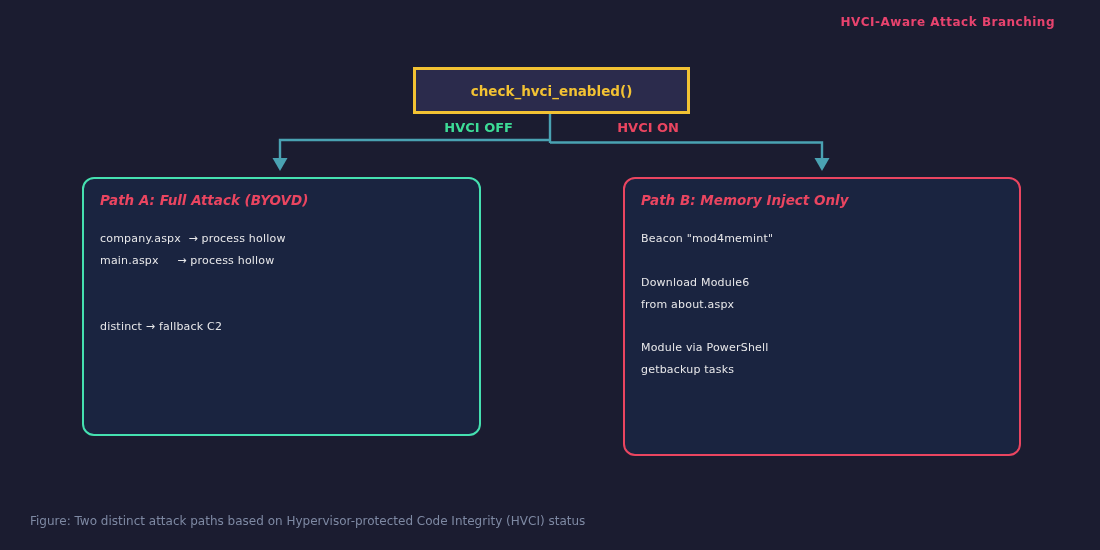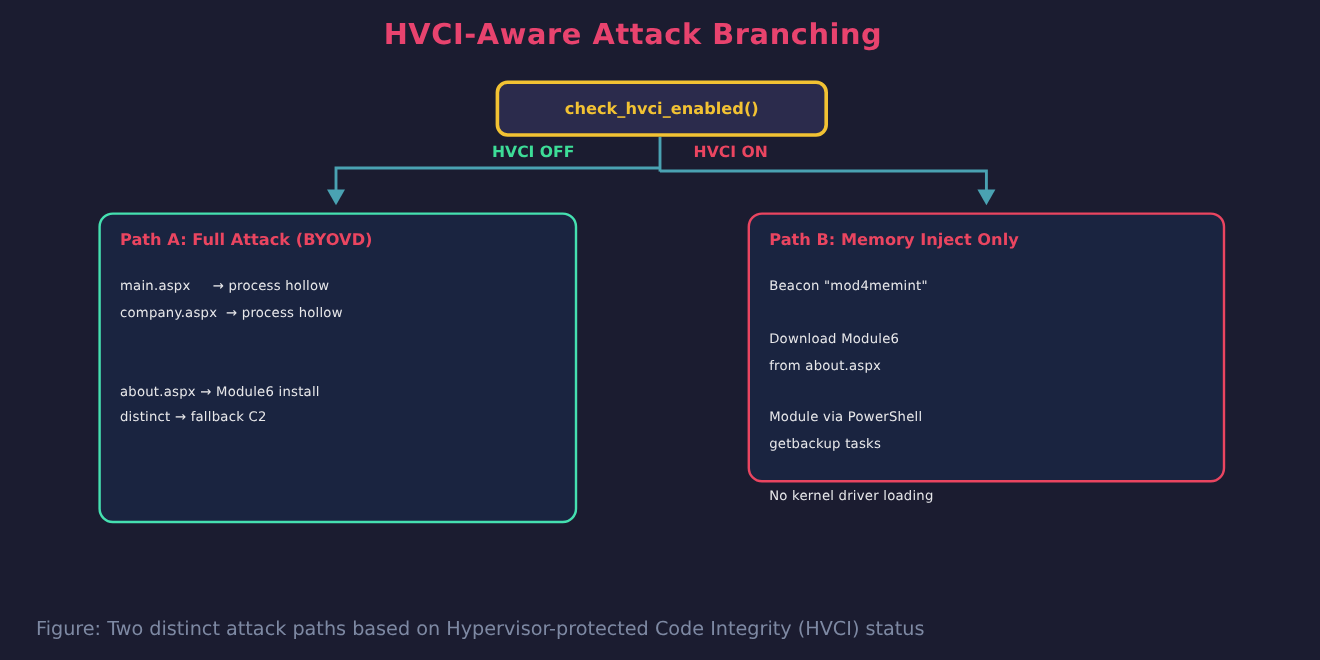--- a/index.html
+++ b/index.html
@@ -12,64 +12,64 @@
   body{
     width:1100px;height:550px;overflow:hidden;
     background:var(--background);
     font-family:"DejaVu Sans","Liberation Sans",sans-serif;
     position:relative;
   }
   .stage{position:absolute;left:0;top:0;width:1100px;height:550px;}
 
   .diagram-title{
     position:absolute;left:0;top:15px;width:1055px;
-    text-align:center;font-size:24px;font-weight:bold;
+    text-align:right;font-size:12px;font-weight:bold;
     color:var(--title-pink);letter-spacing:0.5px;
   }
 
   .decision-box{
     position:absolute;left:413px;top:67px;width:277px;height:47px;
-    box-sizing:border-box;border:3px solid var(--yellow);border-radius:10px;
+    box-sizing:border-box;border:3px solid var(--yellow);border-radius:0;
     background:var(--decision-fill);
     display:flex;align-items:center;justify-content:center;
   }
   .decision-label{
     color:var(--yellow);font-weight:bold;font-size:13.5px;white-space:pre;
   }
 
   svg.connectors{position:absolute;left:0;top:0;width:1100px;height:550px;pointer-events:none;}
   .conn-line{stroke:var(--connector);stroke-width:2.4;fill:none;}
   .conn-arrow{fill:var(--connector);stroke:none;}
 
   .branch-label{
     position:absolute;top:120px;font-size:13px;font-weight:bold;
-    text-align:left;white-space:pre;
+    text-align:right;white-space:pre;
   }
   .branch-label.off{left:410px;width:103px;color:var(--mint-text);}
   .branch-label.on{left:578px;width:101px;color:var(--pink);}
 
   .path-box{
     position:absolute;box-sizing:border-box;border-radius:12px;
     background:var(--panel-fill);padding:13px 12px 0 16px;
   }
   .path-box.a{left:82px;top:177px;width:399px;height:259px;border:2.5px solid var(--mint);}
-  .path-box.b{left:623px;top:177px;width:398px;height:225px;border:2.5px solid var(--pink);}
+  .path-box.b{left:623px;top:177px;width:398px;height:279px;border:2.5px solid var(--pink);}
   .path-title{
     font-size:13.5px;font-weight:bold;color:var(--pink);
-    height:17px;line-height:17px;white-space:pre;
+    height:17px;line-height:17px;white-space:pre;font-style:italic;
   }
   .code-lines{margin-top:19px;}
   .code-line{
     height:21.8px;display:flex;align-items:center;
     font-size:11px;color:var(--body-text);white-space:pre;
     letter-spacing:0.2px;
   }
 
   .figure-caption{
-    position:absolute;left:30px;top:514px;font-size:16px;
+    position:absolute;left:30px;top:514px;font-size:12px;
     color:var(--caption-text);white-space:pre;
   }
 </style>
 </head>
 <body>
 
 <div class="stage">
 
   <div class="diagram-title">HVCI-Aware Attack Branching</div>
 
@@ -84,39 +84,37 @@
   <div class="decision-box">
     <span class="decision-label">check_hvci_enabled()</span>
   </div>
 
   <div class="branch-label off">HVCI OFF</div>
   <div class="branch-label on">HVCI ON</div>
 
   <div class="path-box a">
     <div class="path-title">Path A: Full Attack (BYOVD)</div>
     <div class="code-lines">
+      <div class="code-line">company.aspx  → process hollow</div>
       <div class="code-line">main.aspx     → process hollow</div>
-      <div class="code-line">company.aspx  → process hollow</div>
       <div class="code-line"></div>
       <div class="code-line"></div>
-      <div class="code-line">about.aspx → Module6 install</div>
       <div class="code-line">distinct → fallback C2</div>
     </div>
   </div>
 
   <div class="path-box b">
     <div class="path-title">Path B: Memory Inject Only</div>
     <div class="code-lines">
       <div class="code-line">Beacon "mod4memint"</div>
       <div class="code-line"></div>
       <div class="code-line">Download Module6</div>
       <div class="code-line">from about.aspx</div>
       <div class="code-line"></div>
       <div class="code-line">Module via PowerShell</div>
       <div class="code-line">getbackup tasks</div>
       <div class="code-line"></div>
-      <div class="code-line">No kernel driver loading</div>
     </div>
   </div>
 
   <div class="figure-caption">Figure: Two distinct attack paths based on Hypervisor-protected Code Integrity (HVCI) status</div>
 
 </div>
 
 </body></html>

